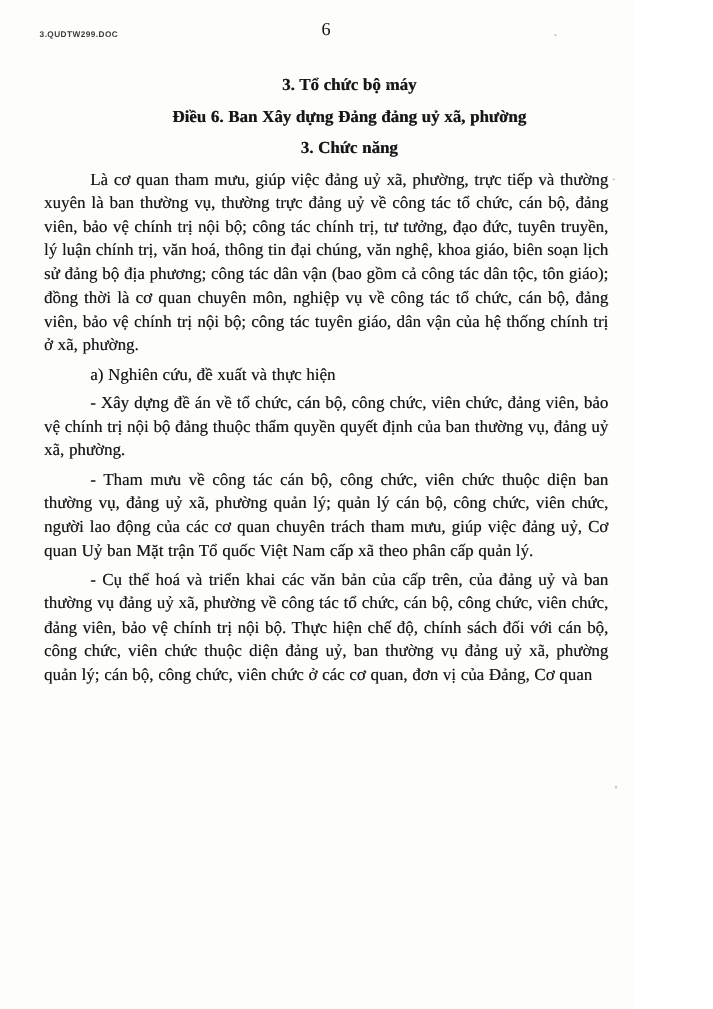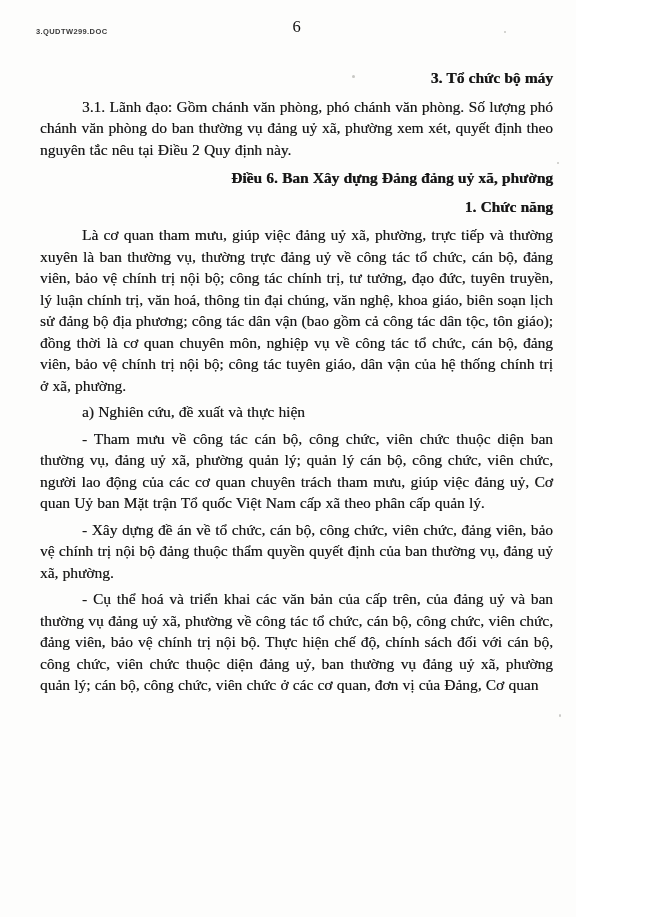--- a/index.html
+++ b/index.html
@@ -45,21 +45,21 @@
     font-size: 15.4px;
     line-height: 21.5px;
     text-align: justify;
     text-indent: 42px;
     margin-bottom: 5px;
     word-spacing: 0.4px;
     text-shadow: 0.3px 0 0 rgba(10,10,10,0.55);
   }
   .heading {
     font-weight: bold;
-    text-align: right;
+    text-align: center;
     margin-top: 7px;
     margin-bottom: 7px;
     text-shadow: 0.4px 0 0 rgba(10,10,10,0.7);
   }
   
   .specks i {
     position: absolute;
     display: block;
     background: #9a9a96;
     border-radius: 50%;
@@ -76,27 +76,26 @@
 <body>
 
 <div class="page">
 
   <span class="doc-filename">3.QUDTW299.DOC</span>
 
   <span class="page-number">6</span>
 
   <div class="content">
     <p class="block heading">3. Tổ chức bộ máy</p>
-    <p class="block">3.1. Lãnh đạo: Gồm chánh văn phòng, phó chánh văn phòng. Số lượng phó chánh văn phòng do ban thường vụ đảng uỷ xã, phường xem xét, quyết định theo nguyên tắc nêu tại Điều 2 Quy định này.</p>
     <p class="block heading">Điều 6. Ban Xây dựng Đảng đảng uỷ xã, phường</p>
-    <p class="block heading">1. Chức năng</p>
+    <p class="block heading">3. Chức năng</p>
     <p class="block">Là cơ quan tham mưu, giúp việc đảng uỷ xã, phường, trực tiếp và thường xuyên là ban thường vụ, thường trực đảng uỷ về công tác tổ chức, cán bộ, đảng viên, bảo vệ chính trị nội bộ; công tác chính trị, tư tưởng, đạo đức, tuyên truyền, lý luận chính trị, văn hoá, thông tin đại chúng, văn nghệ, khoa giáo, biên soạn lịch sử đảng bộ địa phương; công tác dân vận (bao gồm cả công tác dân tộc, tôn giáo); đồng thời là cơ quan chuyên môn, nghiệp vụ về công tác tổ chức, cán bộ, đảng viên, bảo vệ chính trị nội bộ; công tác tuyên giáo, dân vận của hệ thống chính trị ở xã, phường.</p>
     <p class="block">a) Nghiên cứu, đề xuất và thực hiện</p>
+    <p class="block">- Xây dựng đề án về tổ chức, cán bộ, công chức, viên chức, đảng viên, bảo vệ chính trị nội bộ đảng thuộc thẩm quyền quyết định của ban thường vụ, đảng uỷ xã, phường.</p>
     <p class="block">- Tham mưu về công tác cán bộ, công chức, viên chức thuộc diện ban thường vụ, đảng uỷ xã, phường quản lý; quản lý cán bộ, công chức, viên chức, người lao động của các cơ quan chuyên trách tham mưu, giúp việc đảng uỷ, Cơ quan Uỷ ban Mặt trận Tổ quốc Việt Nam cấp xã theo phân cấp quản lý.</p>
-    <p class="block">- Xây dựng đề án về tổ chức, cán bộ, công chức, viên chức, đảng viên, bảo vệ chính trị nội bộ đảng thuộc thẩm quyền quyết định của ban thường vụ, đảng uỷ xã, phường.</p>
     <p class="block">- Cụ thể hoá và triển khai các văn bản của cấp trên, của đảng uỷ và ban thường vụ đảng uỷ xã, phường về công tác tổ chức, cán bộ, công chức, viên chức, đảng viên, bảo vệ chính trị nội bộ. Thực hiện chế độ, chính sách đối với cán bộ, công chức, viên chức thuộc diện đảng uỷ, ban thường vụ đảng uỷ xã, phường quản lý; cán bộ, công chức, viên chức ở các cơ quan, đơn vị của Đảng, Cơ quan</p>
   </div>
 
   <div class="specks">
     <i class="s1"></i>
       <i class="s2"></i>
       <i class="s3"></i>
     <i class="s4"></i>
       <i class="s5"></i>
       <i class="s6"></i>

